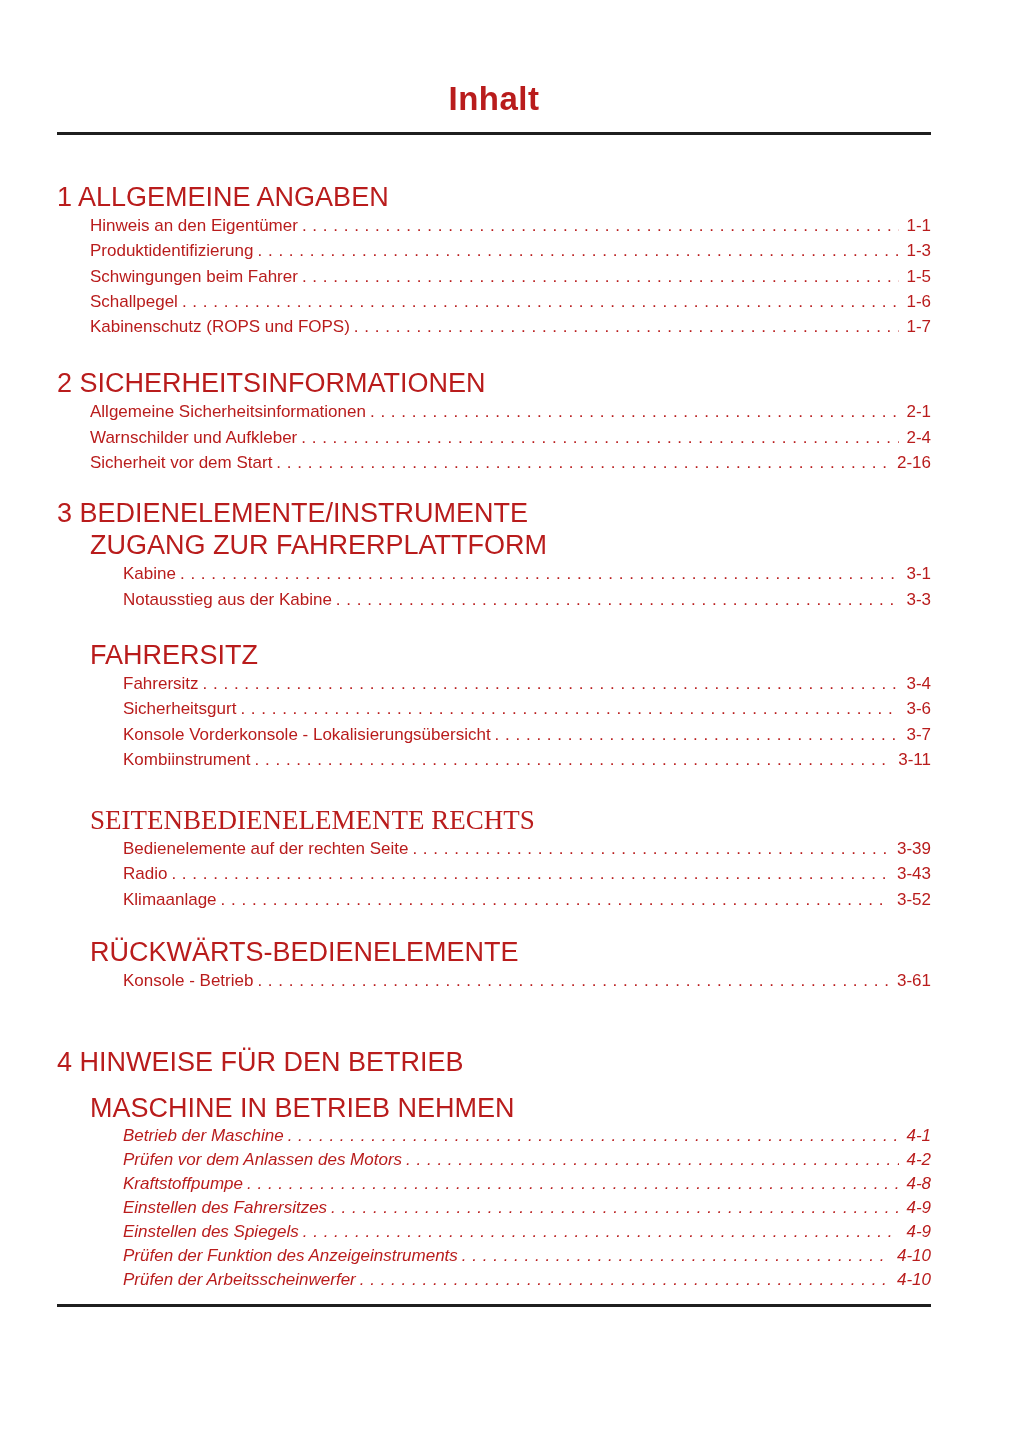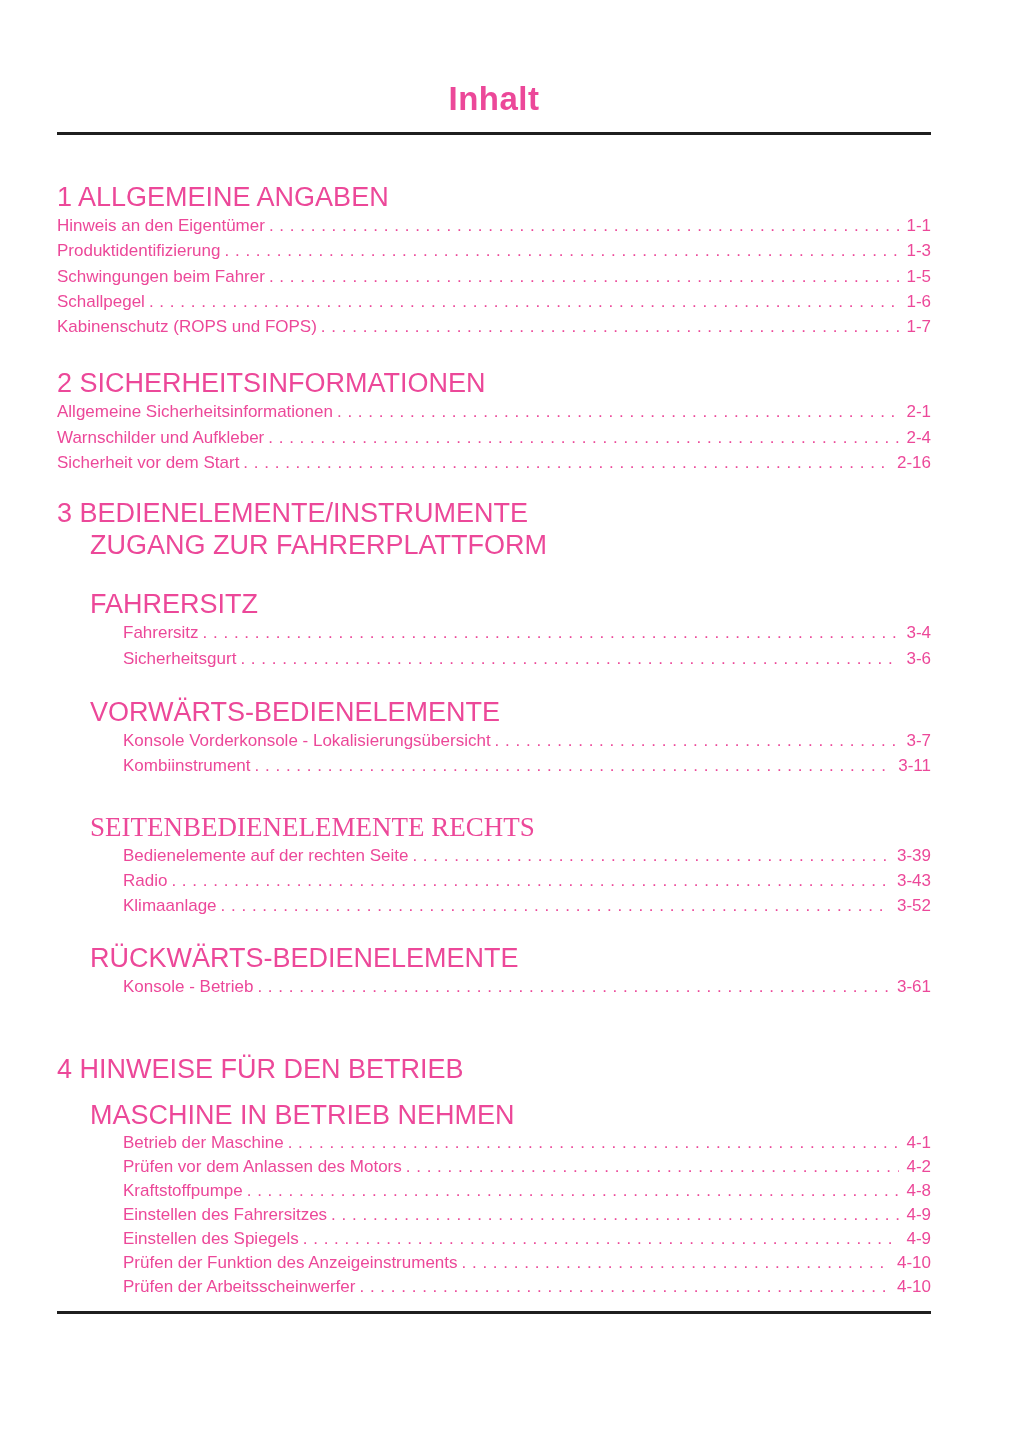--- a/index.html
+++ b/index.html
@@ -5,21 +5,21 @@
   html, body {
     margin: 0;
     padding: 0;
     background: #ffffff;
   }
   .page {
     position: relative;
     width: 1024px;
     height: 1447px;
     background: #ffffff;
-    color: #ec4899;
+    color: #b91c1c;
     font-family: "Liberation Sans", "DejaVu Sans", sans-serif;
     overflow: hidden;
   }
   .content {
     margin-left: 57px;
     width: 874px;
   }
   .doc-title {
     margin-top: 80px;
     font-size: 33px;
@@ -48,22 +48,22 @@
     line-height: 32px;
     font-weight: 400;
     white-space: nowrap;
   }
   .row {
     display: flex;
     align-items: baseline;
     font-size: 17px;
     line-height: 25.3px;
   }
-  .rows-tight .row { line-height: 24px; }
-  .l1 { }
+  .rows-tight .row { line-height: 24px; font-style: italic; }
+  .l1 { margin-left: 33px; }
   .l2 { margin-left: 66px; }
   .lbl { white-space: nowrap; }
   .dots {
     flex: 1 1 auto;
     overflow: hidden;
     white-space: nowrap;
     margin: 0 7px 0 4px;
   }
   .dots::after {
     content: ". . . . . . . . . . . . . . . . . . . . . . . . . . . . . . . . . . . . . . . . . . . . . . . . . . . . . . . . . . . . . . . . . . . . . . . . . . . . . . . . . . . . . . . . . . . . . . . . . . . . . . . . . . . . . . . . . . . . . . . . . . . . . . . . . . . . . . . .";
@@ -136,36 +136,47 @@
       <div class="row l1">
         <span class="lbl">Sicherheit vor dem Start</span>
         <span class="dots"></span>
         <span class="pg">2-16</span>
       </div>
     </div>
 
     <div class="chapter mt22">3 BEDIENELEMENTE/INSTRUMENTE</div>
 
     <div class="sub mt8">ZUGANG ZUR FAHRERPLATTFORM</div>
+    <div>
+      <div class="row l2">
+        <span class="lbl">Kabine</span>
+        <span class="dots"></span>
+        <span class="pg">3-1</span>
+      </div>
+      <div class="row l2">
+        <span class="lbl">Notausstieg aus der Kabine</span>
+        <span class="dots"></span>
+        <span class="pg">3-3</span>
+      </div>
+    </div>
 
     <div class="sub mt27">FAHRERSITZ</div>
     <div>
       <div class="row l2">
         <span class="lbl">Fahrersitz</span>
         <span class="dots"></span>
         <span class="pg">3-4</span>
       </div>
       <div class="row l2">
         <span class="lbl">Sicherheitsgurt</span>
         <span class="dots"></span>
         <span class="pg">3-6</span>
       </div>
     </div>
 
-    <div class="sub mt25">VORWÄRTS-BEDIENELEMENTE</div>
     <div>
       <div class="row l2">
         <span class="lbl">Konsole Vorderkonsole - Lokalisierungsübersicht</span>
         <span class="dots"></span>
         <span class="pg">3-7</span>
       </div>
       <div class="row l2">
         <span class="lbl">Kombiinstrument</span>
         <span class="dots"></span>
         <span class="pg">3-11</span>

